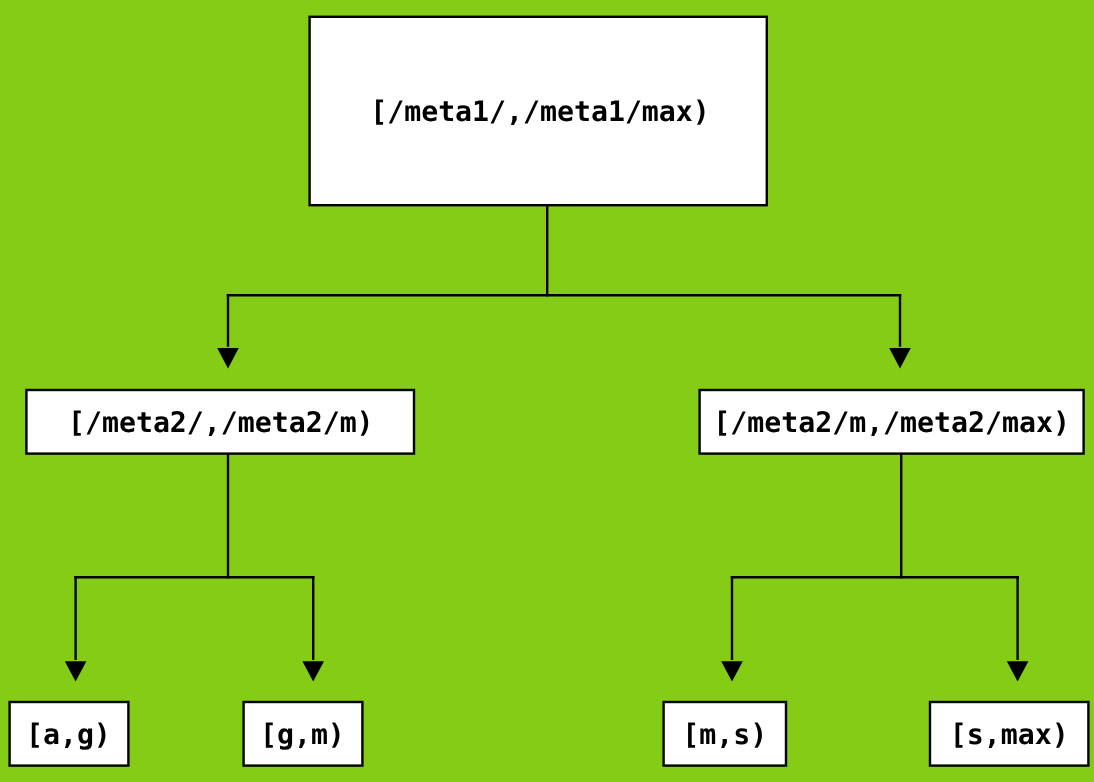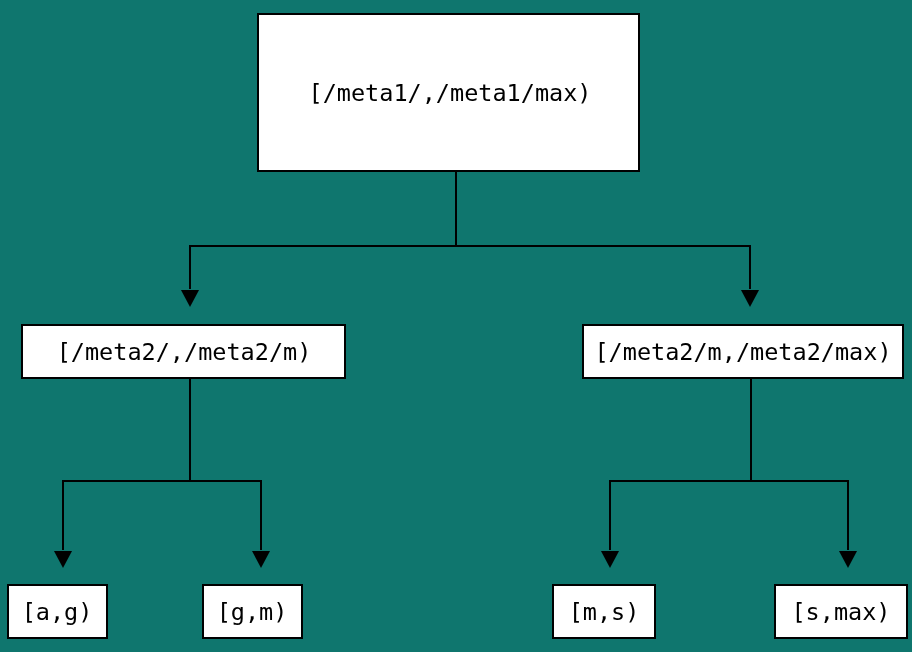--- a/index.html
+++ b/index.html
@@ -4,22 +4,23 @@
 <style>
   html, body {
     margin: 0;
     padding: 0;
     background: #ffffff;
   }
   .canvas {
     position: relative;
     width: 912px;
     height: 652px;
-    background: #0f766e;
+    background: #84cc16;
     overflow: hidden;
+    font-weight: bold;
   }
   svg { display: block; }
   .node-box {
     fill: #ffffff;
     stroke: #000000;
     stroke-width: 2;
   }
   .node-label {
     font-family: "DejaVu Sans Mono", "Liberation Mono", monospace;
     font-size: 23.5px;

